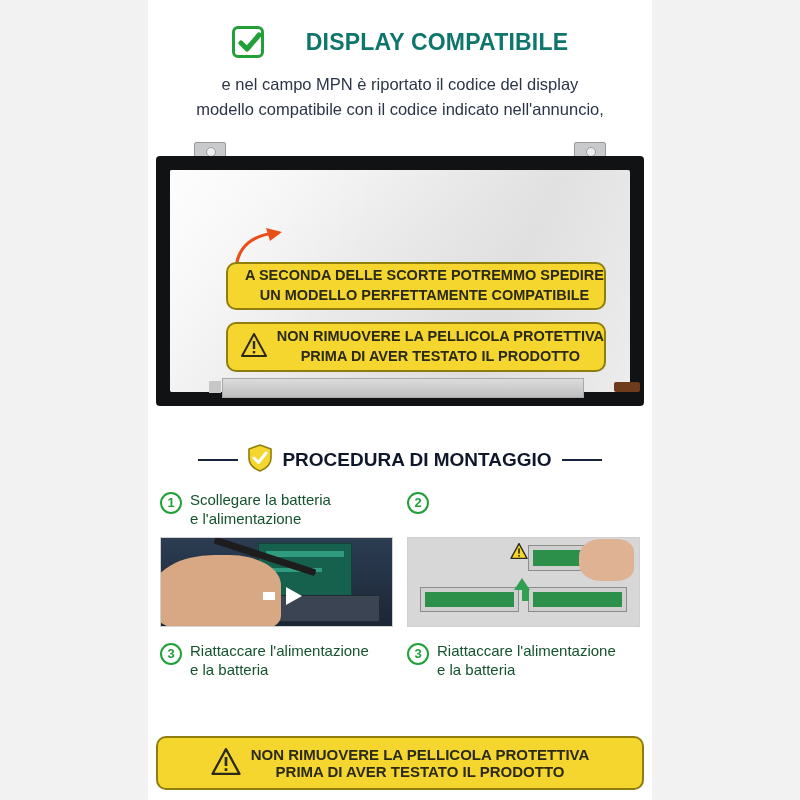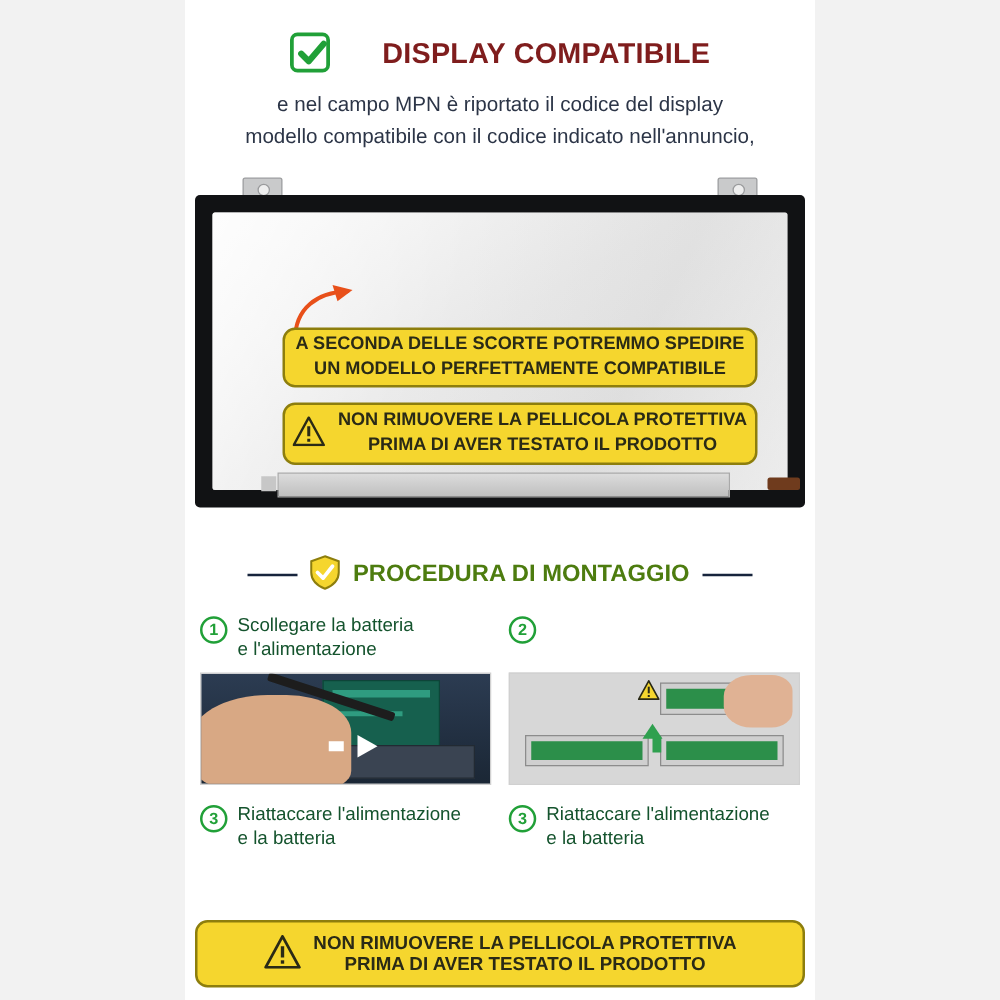--- a/index.html
+++ b/index.html
@@ -53,21 +53,21 @@
     border-radius: 6px;
     background: #ffffff;
     border: 3px solid #21a038;
     box-sizing: border-box;
     position: relative;
   }
   .check-box-icon svg { position: absolute; left: 2px; top: 1px; }
   .header-title {
     font-size: 23px;
     font-weight: bold;
-    color: #7f1d1d;
+    color: #0f766e;
     letter-spacing: 0.2px;
     margin-left: 28px;
   }
   .intro {
     margin: 14px 14px 0 14px;
     text-align: center;
     font-size: 16.5px;
     line-height: 1.5;
     color: #2c3547;
   }
@@ -160,21 +160,21 @@
     position: absolute;
     background: #f5d62e;
     border: 2px solid #8d7e0d;
     border-radius: 10px;
     box-sizing: border-box;
     color: #2a2a16;
     font-weight: bold;
     text-align: center;
     display: flex;
     align-items: center;
-    justify-content: center;
+    justify-content: flex-end;
   }
   .callout .lines { line-height: 1.35; }
   .callout-1 {
     left: 70px;
     top: 124px;
     width: 380px;
     height: 48px;
     font-size: 14.5px;
   }
   .callout-2 {
@@ -198,21 +198,21 @@
     margin-top: 6px;
   }
   .section-head .rule {
     height: 2px;
     background: #17243c;
     width: 40px;
   }
   .section-title {
     font-size: 19px;
     font-weight: bold;
-    color: #4d7c0f;
+    color: #0f172a;
   }
   .shield-icon { flex: 0 0 auto; }
 
   .steps-grid {
     display: grid;
     grid-template-columns: 1fr 1fr;
     gap: 6px 14px;
     margin: 14px 12px 0 12px;
   }
   .step {

